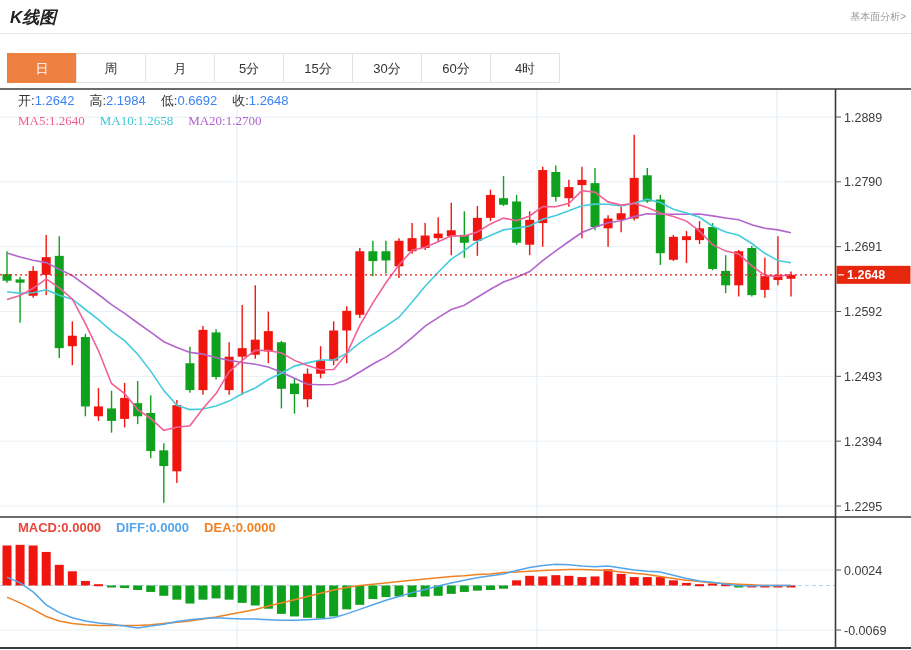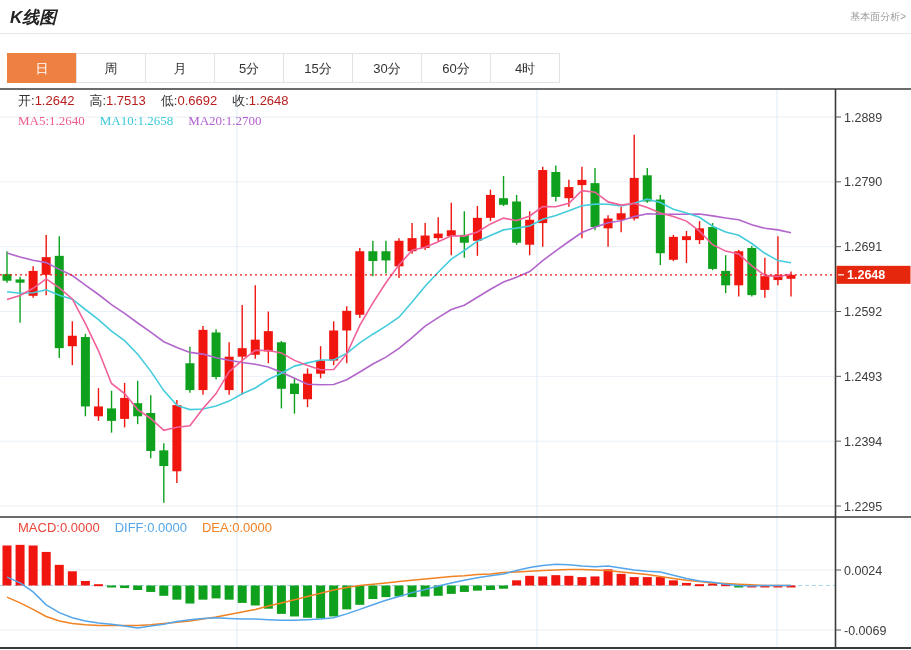--- a/index.html
+++ b/index.html
@@ -9,24 +9,24 @@
   .page-title{position:absolute;left:10px;top:6px;margin:0;font-size:17px;font-weight:bold;color:#222;font-style:italic;}
   .fa-link{position:absolute;right:5px;top:10px;font-size:10px;color:#999;text-decoration:none;cursor:pointer;}
   .tabs{position:absolute;left:7px;top:53px;display:flex;z-index:3;}
   .tab{width:70px;height:30px;line-height:30px;text-align:center;font-size:13px;color:#333;
        background:#fff;border:1px solid #e2e2e2;margin-left:-1px;cursor:pointer;box-sizing:border-box;}
   .tab:first-child{margin-left:0;}
   .tab.active{background:#ee8142;border-color:#ee8142;color:#fff;}
   .hdr{position:absolute;left:18px;font-size:13px;white-space:nowrap;z-index:2;}
   .hdr span.item{margin-right:15px;}
   .hdr .lbl{color:#333;}
-  .hdr .val{color:#b91c1c;}
+  .hdr .val{color:#3b82f6;}
   #ohlcRow{top:92px;}
   #maRow{top:113px;font-family:Liberation Serif, serif;}
-  #macdRow{top:520px;}
+  #macdRow{top:520px;font-weight:bold;}
   svg{position:absolute;left:0;top:0;z-index:1;}
 </style>
 </head>
 <body>
 
 <div class="page">
   <div class="titlebar">
     <h1 class="page-title">K线图</h1>
     <a class="fa-link">基本面分析&gt;</a>
   </div>
@@ -262,16 +262,16 @@
       <line x1="835" y1="506" x2="841" y2="506" stroke="#555" stroke-width="1"></line>
       <text x="844" y="510.5" font-size="12.5" fill="#3c3c3c" font-family="&quot;Liberation Sans&quot;,&quot;DejaVu Sans&quot;,sans-serif">1.2295</text>
       <line x1="835" y1="570" x2="841" y2="570" stroke="#555" stroke-width="1"></line>
       <text x="844" y="574.5" font-size="12.5" fill="#3c3c3c" font-family="&quot;Liberation Sans&quot;,&quot;DejaVu Sans&quot;,sans-serif">0.0024</text>
       <line x1="835" y1="630" x2="841" y2="630" stroke="#555" stroke-width="1"></line>
       <text x="844" y="634.5" font-size="12.5" fill="#3c3c3c" font-family="&quot;Liberation Sans&quot;,&quot;DejaVu Sans&quot;,sans-serif">-0.0069</text>
       <rect x="836.5" y="265.82659932659965" width="74" height="18" fill="#e5270d"></rect>
       <line x1="838" y1="274.82659932659965" x2="844" y2="274.82659932659965" stroke="#fff" stroke-width="1.2"></line>
       <text x="847" y="279.32659932659965" font-size="12.5" fill="#fff" font-weight="bold" font-family="&quot;Liberation Sans&quot;,&quot;DejaVu Sans&quot;,sans-serif">1.2648</text>
     </svg>
-  <div class="hdr" id="ohlcRow"><span class="item"><span class="lbl">开:</span><span class="val">1.2642</span></span><span class="item"><span class="lbl">高:</span><span class="val">1.7513</span></span><span class="item"><span class="lbl">低:</span><span class="val">0.6692</span></span><span class="item"><span class="lbl">收:</span><span class="val">1.2648</span></span></div>
+  <div class="hdr" id="ohlcRow"><span class="item"><span class="lbl">开:</span><span class="val">1.2642</span></span><span class="item"><span class="lbl">高:</span><span class="val">2.1984</span></span><span class="item"><span class="lbl">低:</span><span class="val">0.6692</span></span><span class="item"><span class="lbl">收:</span><span class="val">1.2648</span></span></div>
   <div class="hdr" id="maRow"><span class="item"><span class="lbl" style="color: rgb(239, 92, 142);">MA5:</span><span class="val" style="color: rgb(239, 92, 142);">1.2640</span></span><span class="item"><span class="lbl" style="color: rgb(60, 201, 218);">MA10:</span><span class="val" style="color: rgb(60, 201, 218);">1.2658</span></span><span class="item"><span class="lbl" style="color: rgb(178, 95, 208);">MA20:</span><span class="val" style="color: rgb(178, 95, 208);">1.2700</span></span></div>
   <div class="hdr" id="macdRow"><span class="item"><span class="lbl" style="color: rgb(232, 70, 58);">MACD:</span><span class="val" style="color: rgb(232, 70, 58);">0.0000</span></span><span class="item"><span class="lbl" style="color: rgb(84, 165, 234);">DIFF:</span><span class="val" style="color: rgb(84, 165, 234);">0.0000</span></span><span class="item"><span class="lbl" style="color: rgb(240, 130, 36);">DEA:</span><span class="val" style="color: rgb(240, 130, 36);">0.0000</span></span></div>
 </div>
 
 </body></html>

